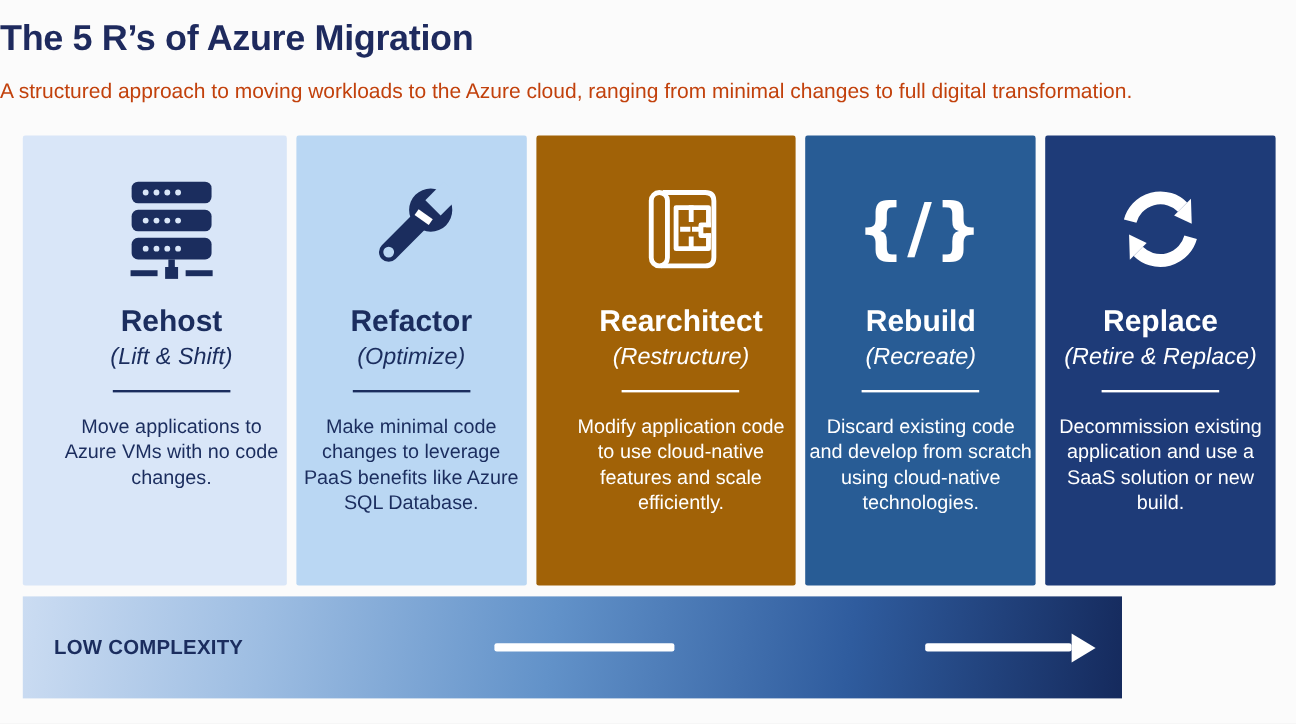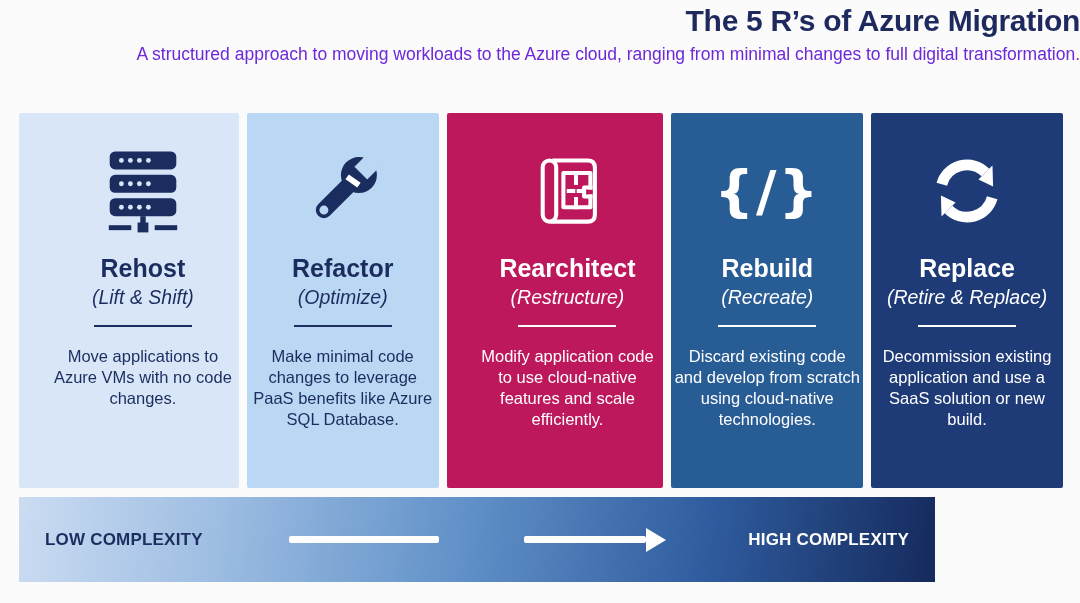--- a/index.html
+++ b/index.html
@@ -2,23 +2,23 @@
 <html><head>
 <meta charset="utf-8">
 <style>
   * { margin:0; padding:0; box-sizing:border-box; }
   body { background:#e8e8e8; font-family:"Liberation Sans", sans-serif; }
   .canvas {
     position:relative; width:1080px; height:603px; margin:0 auto;
     background:#fbfbfb; overflow:hidden;
   }
   
-  .header { padding-top:4px; text-align:right; }
+  .header { padding-top:16px; text-align:left; }
   .title { font-size:30px; font-weight:bold; color:#1e2a5e; letter-spacing:-0.3px; }
-  .subtitle { margin-top:6px; font-size:17.5px; color:#6d28d9; }
+  .subtitle { margin-top:16px; font-size:17.5px; color:#c2410c; }
 
   
   .cards { position:absolute; top:113px; left:19px; width:1044px; height:375px; display:flex; gap:8px; }
   .card {
     flex:1; border-radius:2px; display:flex; flex-direction:column;
     align-items:center; text-align:center;
   }
   .icon-box { margin-top:33px; width:90px; height:90px; display:flex; align-items:center; justify-content:center; }
   .icon-box svg { width:90px; height:90px; display:block; }
   .card-title { margin-top:19px; font-size:25px; font-weight:bold; line-height:1.1; }
@@ -101,21 +101,21 @@
             <rect x="42" y="31" width="16" height="6.5" fill="#ffffff" transform="rotate(-10 50 34)"></rect>
           </g>
         </svg>
       </div>
       <div class="card-title">Refactor</div>
       <div class="card-alias">(Optimize)</div>
       <div class="divider"></div>
       <div class="card-desc">Make minimal code changes to leverage PaaS benefits like Azure SQL Database.</div>
     </div>
 
-    <div class="card dark" style="background: #be185d; color: rgb(255, 255, 255); padding-left: 25px;">
+    <div class="card dark" style="background: #a16207; color: rgb(255, 255, 255); padding-left: 25px;">
       <div class="icon-box">
         <svg viewBox="0 0 100 100" fill="none" stroke="#ffffff" stroke-width="4.5" stroke-linejoin="round" stroke-linecap="square">
           <path d="M36,16 H73 Q81,16 81,24 V76 Q81,84 73,84 H34"></path>
           <rect x="23" y="16" width="15" height="68" rx="7.5"></rect>
           <path d="M76,46 V30 H46 V68 H76 V56"></path>
           <path d="M76,46 H69 V56 H76"></path>
           <path d="M60,30 V41"></path>
           <path d="M60,59 V68"></path>
           <path d="M52,50 H57"></path>
           <path d="M63,50 H68"></path>
@@ -155,16 +155,15 @@
       <div class="divider"></div>
       <div class="card-desc">Decommission existing application and use a SaaS solution or new build.</div>
     </div>
 
   </div>
 
   <div class="bar">
     <span class="bar-label low">LOW COMPLEXITY</span>
     <span class="bar-line"></span>
     <span class="bar-arrow"></span>
-    <span class="bar-label high">HIGH COMPLEXITY</span>
   </div>
 
 </div>
 
 </body></html>

